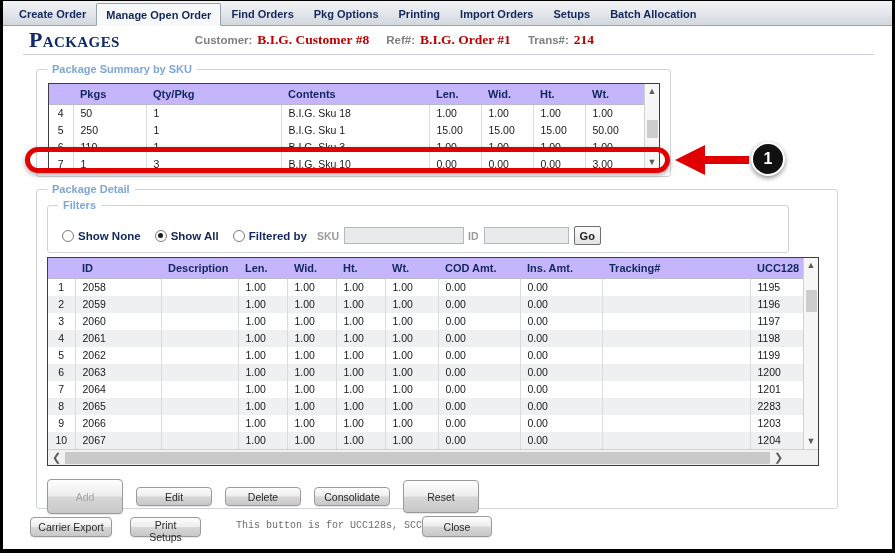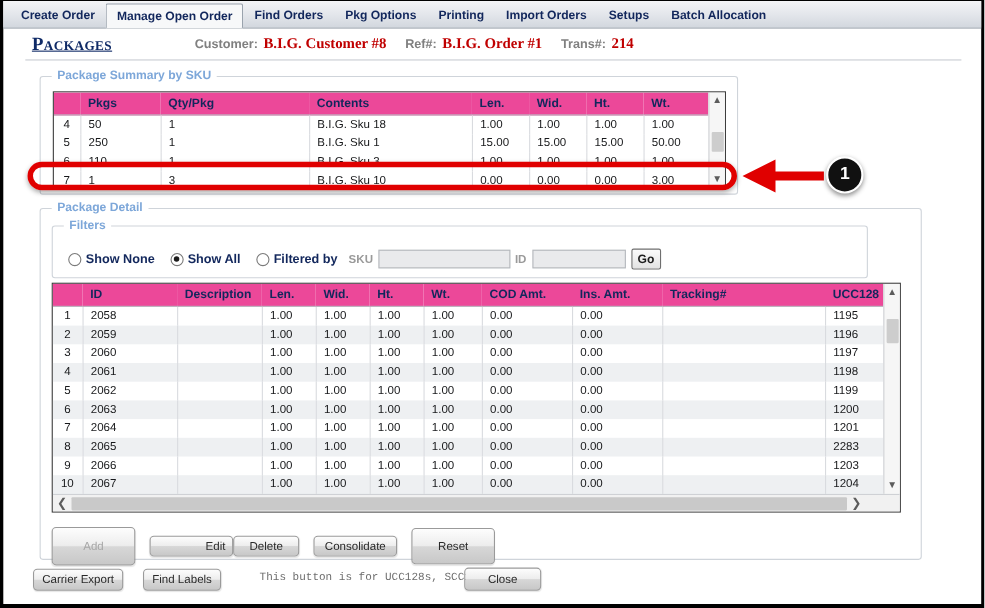--- a/index.html
+++ b/index.html
@@ -42,21 +42,21 @@
 
   
   .pagehead {
     position: absolute; left: 0; top: 25px; right: 0; height: 28px;
     display: flex; align-items: center;
   }
   .pagetitle {
     margin-left: 26px;
     font-family: "Liberation Serif", serif;
     font-variant: small-caps; font-weight: bold;
-    font-size: 17px; color: #0f2a66; letter-spacing: .4px; text-decoration: underline;
+    font-size: 22px; color: #0f2a66; letter-spacing: .4px;
   }
   .metawrap { margin-left: 75px; display: flex; align-items: baseline; gap: 5px; }
   .meta-lbl { font-size: 11.5px; font-weight: bold; color: #808080; }
   .meta-val { font-size: 13.5px; font-weight: bold; color: #c00000;
               font-family: "Liberation Serif", serif; }
   .meta-gap { display: inline-block; width: 7px; }
   .headrule {
     position: absolute; left: 20px; right: 18px; top: 53px;
     height: 1px; background: #c8ccd2;
   }
@@ -74,21 +74,21 @@
   }
 
   
   .grid {
     position: absolute;
     border: 1px solid #3d3d3d;
     background: #fff; overflow: hidden;
   }
   table.g { border-collapse: collapse; width: 100%; table-layout: fixed; }
   table.g th {
-    background: #ec4899;
+    background: #c4b5fd;
     font-size: 11px; font-weight: bold; color: #12275c;
     text-align: left; padding: 4px 5px 4px 7px;
     border-bottom: 1px solid #b9bdc3;
     white-space: nowrap;
   }
   table.g td {
     font-size: 10.5px; color: #17181a; padding: 2px 5px 2px 7px;
     border-right: 1px solid #d9dbdf;
     white-space: nowrap; height: 17px;
     font-family: "Liberation Sans", sans-serif;
@@ -532,28 +532,28 @@
 
     <div class="hsb">
       <div class="arw">❮</div>
       <div class="thumb" style="width:705px;"></div>
       <div class="arw">❯</div>
     </div>
   </div>
 
   <div class="btnrow" style="left:44px; top:478px;">
     <button class="btn disabled" style="width:76px; height:35px; margin-right:13px;">Add</button>
-    <button class="btn" style="width:76px; height:19px; text-align:right;">Edit</button>
-    <button class="btn" style="width:60px; height:19px; margin-right:13px;">Delete</button>
+    <button class="btn" style="width:76px; height:19px; margin-right:13px;">Edit</button>
+    <button class="btn" style="width:76px; height:19px; margin-right:13px;">Delete</button>
     <button class="btn" style="width:76px; height:19px; margin-right:13px;">Consolidate</button>
     <button class="btn" style="width:76px; height:33px;">Reset</button>
   </div>
 
   <button class="btn" style="position:absolute; left:27px; top:516px; width:82px; height:20px;">Carrier Export</button>
-  <button class="btn" style="position:absolute; left:127px; top:516px; width:71px; height:20px;">Find Labels</button>
+  <button class="btn" style="position:absolute; left:127px; top:516px; width:71px; height:20px;">Print Setups</button>
   <div class="note-gray" style="left:205px; top:519px;">This button is for UCC128s, SCC14s, etc.</div>
   <button class="btn" style="position:absolute; left:419px; top:515px; width:70px; height:21px;">Close</button>
 
 
   <div class="anno-ellipse" style="left:22px; top:146px; width:645px; height:26px;"></div>
 
   <svg class="anno-arrow" style="left:668px; top:142px;" width="80" height="34">
     <g>
       <path d="M78 17 L78 13 L34 13 L34 2 L4 17 L34 32 L34 21 L78 21 Z" fill="#e00000"></path>
     </g>

